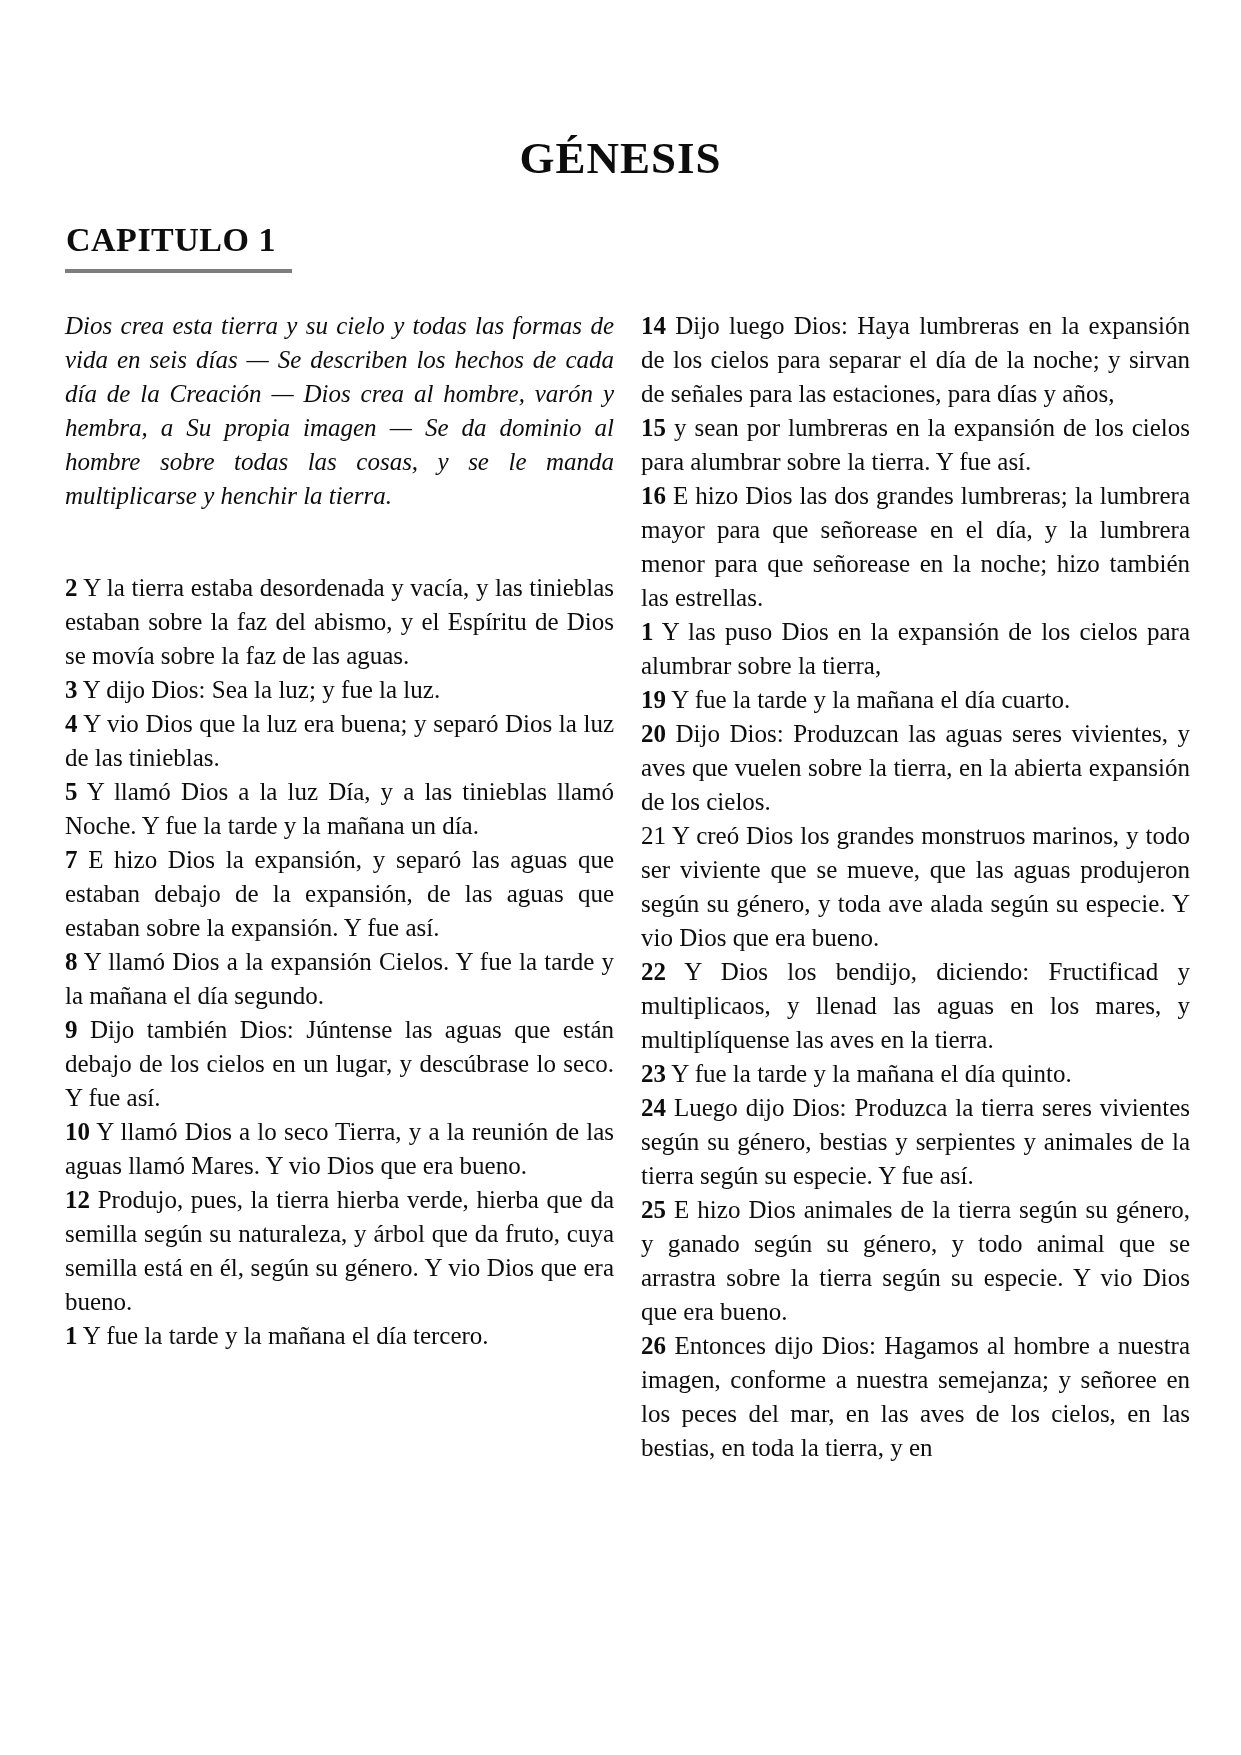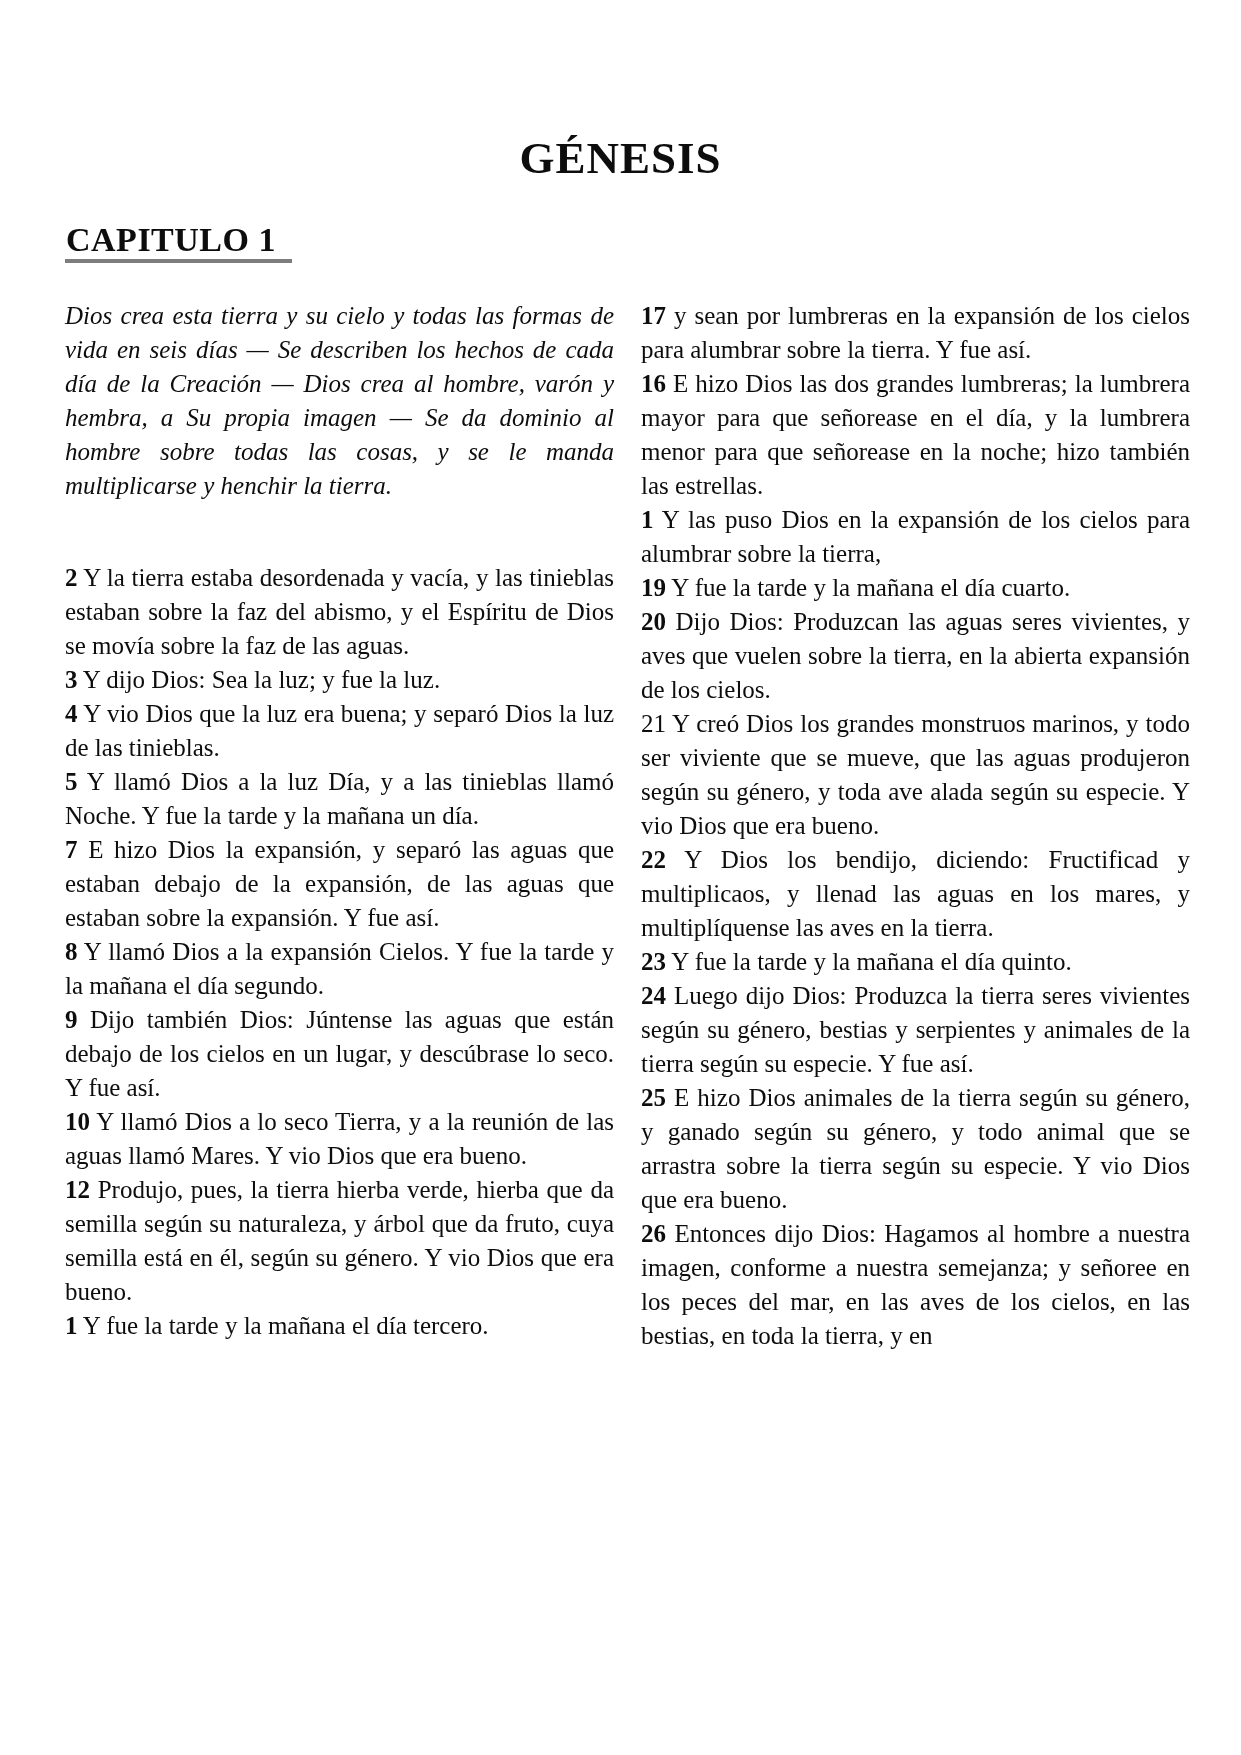--- a/index.html
+++ b/index.html
@@ -29,21 +29,21 @@
   .chapter-row {
     margin: 36px 0 0 65px;
   }
   .chapter-heading {
     display: inline-block;
     font-size: 34px;
     line-height: 38px;
     font-weight: 700;
     letter-spacing: 0.5px;
     border-bottom: 4px solid #7d7d7d;
-    padding: 0 16px 0 1px;
+    padding: 0 16px 10px 1px;
   }
   .columns {
     display: flex;
     gap: 27px;
     margin: 36px 51px 0 65px;
   }
   .col {
     width: 50%;
     font-size: 25px;
     line-height: 34px;
@@ -86,21 +86,22 @@
           <p class="verse"><span class="vnum">7</span> E hizo Dios la expansión, y separó las aguas que estaban debajo de la expansión, de las aguas que estaban sobre la expansión. Y fue así.</p>
           <p class="verse"><span class="vnum">8</span> Y llamó Dios a la expansión Cielos. Y fue la tarde y la mañana el día segundo.</p>
           <p class="verse"><span class="vnum">9</span> Dijo también Dios: Júntense las aguas que están debajo de los cielos en un lugar, y descúbrase lo seco. Y fue así.</p>
           <p class="verse"><span class="vnum">10</span> Y llamó Dios a lo seco Tierra, y a la reunión de las aguas llamó Mares. Y vio Dios que era bueno.</p>
           <p class="verse"><span class="vnum">12</span> Produjo, pues, la tierra hierba verde, hierba que da semilla según su naturaleza, y árbol que da fruto, cuya semilla está en él, según su género. Y vio Dios que era bueno.</p>
           <p class="verse"><span class="vnum">1</span> Y fue la tarde y la mañana el día tercero.</p>
         </div>
     </div>
     <div class="col">
       <div id="right-verses">
-          <p class="verse"><span class="vnum">17</span> y sean por lumbreras en la expansión de los cielos para alumbrar sobre la tierra. Y fue así.</p>
+          <p class="verse"><span class="vnum">14</span> Dijo luego Dios: Haya lumbreras en la expansión de los cielos para separar el día de la noche; y sirvan de señales para las estaciones, para días y años,</p>
+          <p class="verse"><span class="vnum">15</span> y sean por lumbreras en la expansión de los cielos para alumbrar sobre la tierra. Y fue así.</p>
           <p class="verse"><span class="vnum">16</span> E hizo Dios las dos grandes lumbreras; la lumbrera mayor para que señorease en el día, y la lumbrera menor para que señorease en la noche; hizo también las estrellas.</p>
           <p class="verse"><span class="vnum">1</span> Y las puso Dios en la expansión de los cielos para alumbrar sobre la tierra,</p>
           <p class="verse"><span class="vnum">19</span> Y fue la tarde y la mañana el día cuarto.</p>
           <p class="verse"><span class="vnum">20</span> Dijo Dios: Produzcan las aguas seres vivientes, y aves que vuelen sobre la tierra, en la abierta expansión de los cielos.</p>
           <p class="verse"><span class="vnum plain">21</span> Y creó Dios los grandes monstruos marinos, y todo ser viviente que se mueve, que las aguas produjeron según su género, y toda ave alada según su especie. Y vio Dios que era bueno.</p>
           <p class="verse"><span class="vnum">22</span> Y Dios los bendijo, diciendo: Fructificad y multiplicaos, y llenad las aguas en los mares, y multiplíquense las aves en la tierra.</p>
           <p class="verse"><span class="vnum">23</span> Y fue la tarde y la mañana el día quinto.</p>
           <p class="verse"><span class="vnum">24</span> Luego dijo Dios: Produzca la tierra seres vivientes según su género, bestias y serpientes y animales de la tierra según su especie. Y fue así.</p>
           <p class="verse"><span class="vnum">25</span> E hizo Dios animales de la tierra según su género, y ganado según su género, y todo animal que se arrastra sobre la tierra según su especie. Y vio Dios que era bueno.</p>
           <p class="verse"><span class="vnum">26</span> Entonces dijo Dios: Hagamos al hombre a nuestra imagen, conforme a nuestra semejanza; y señoree en los peces del mar, en las aves de los cielos, en las bestias, en toda la tierra, y en</p>

